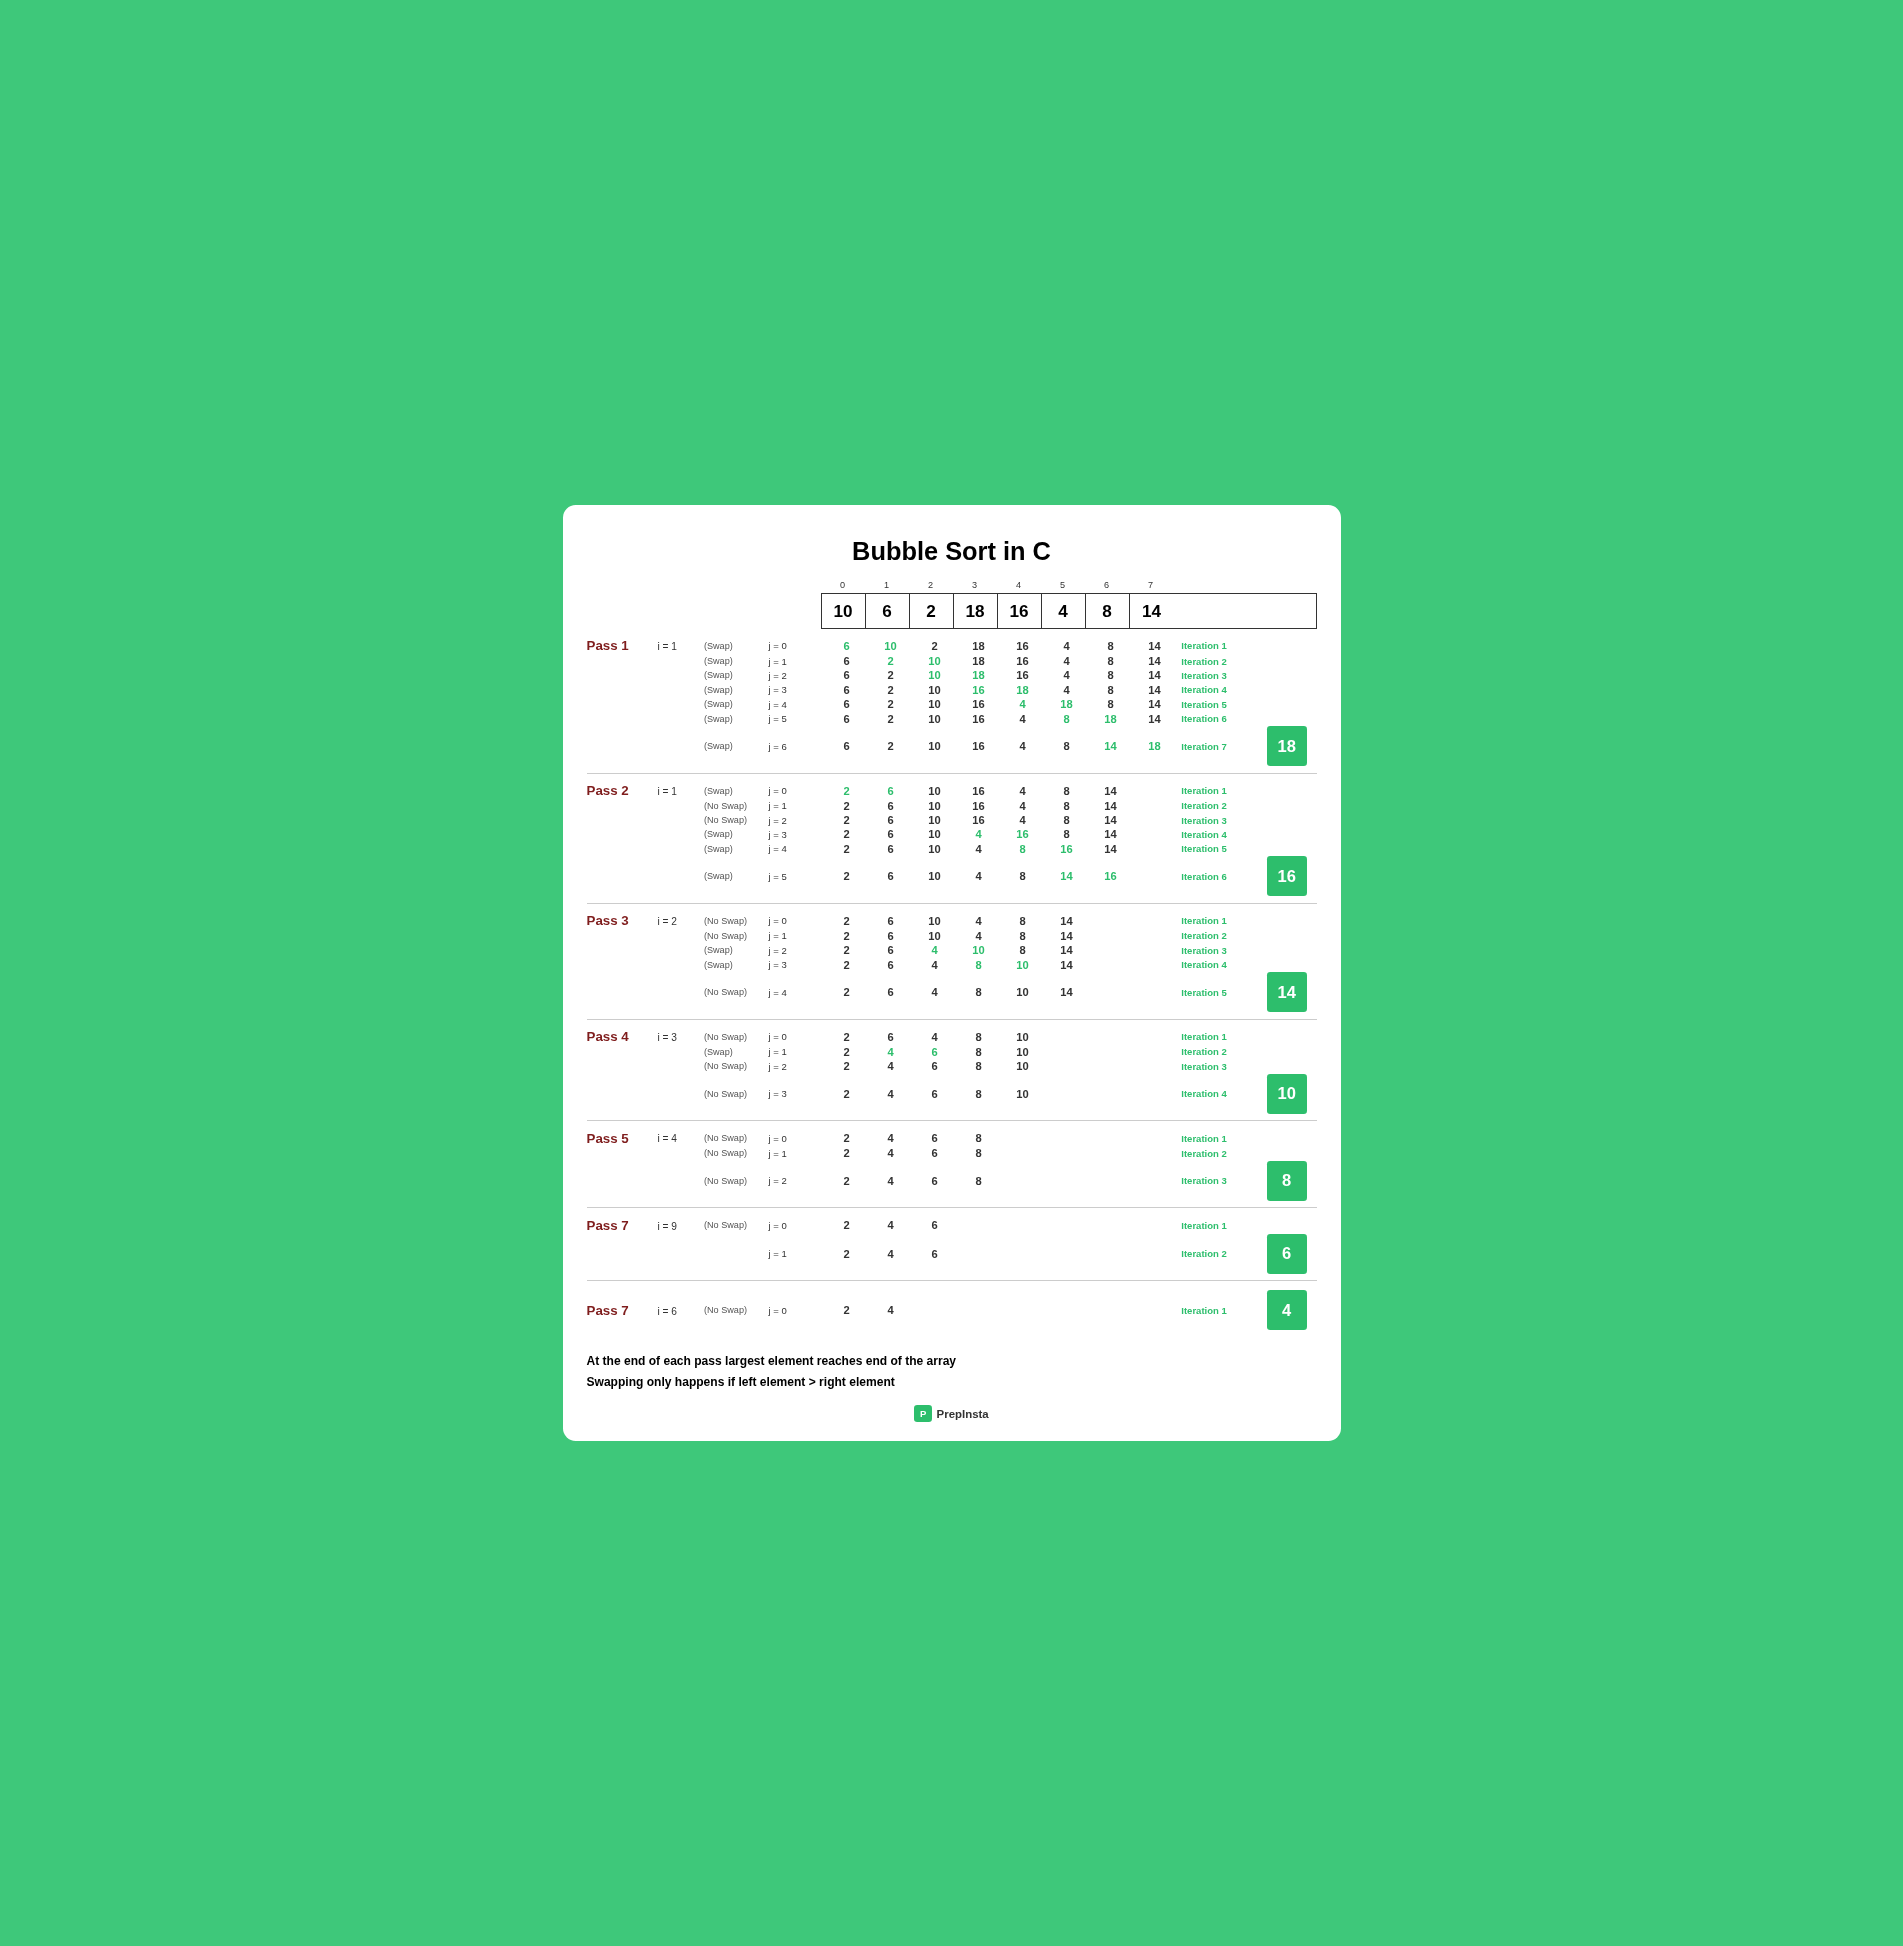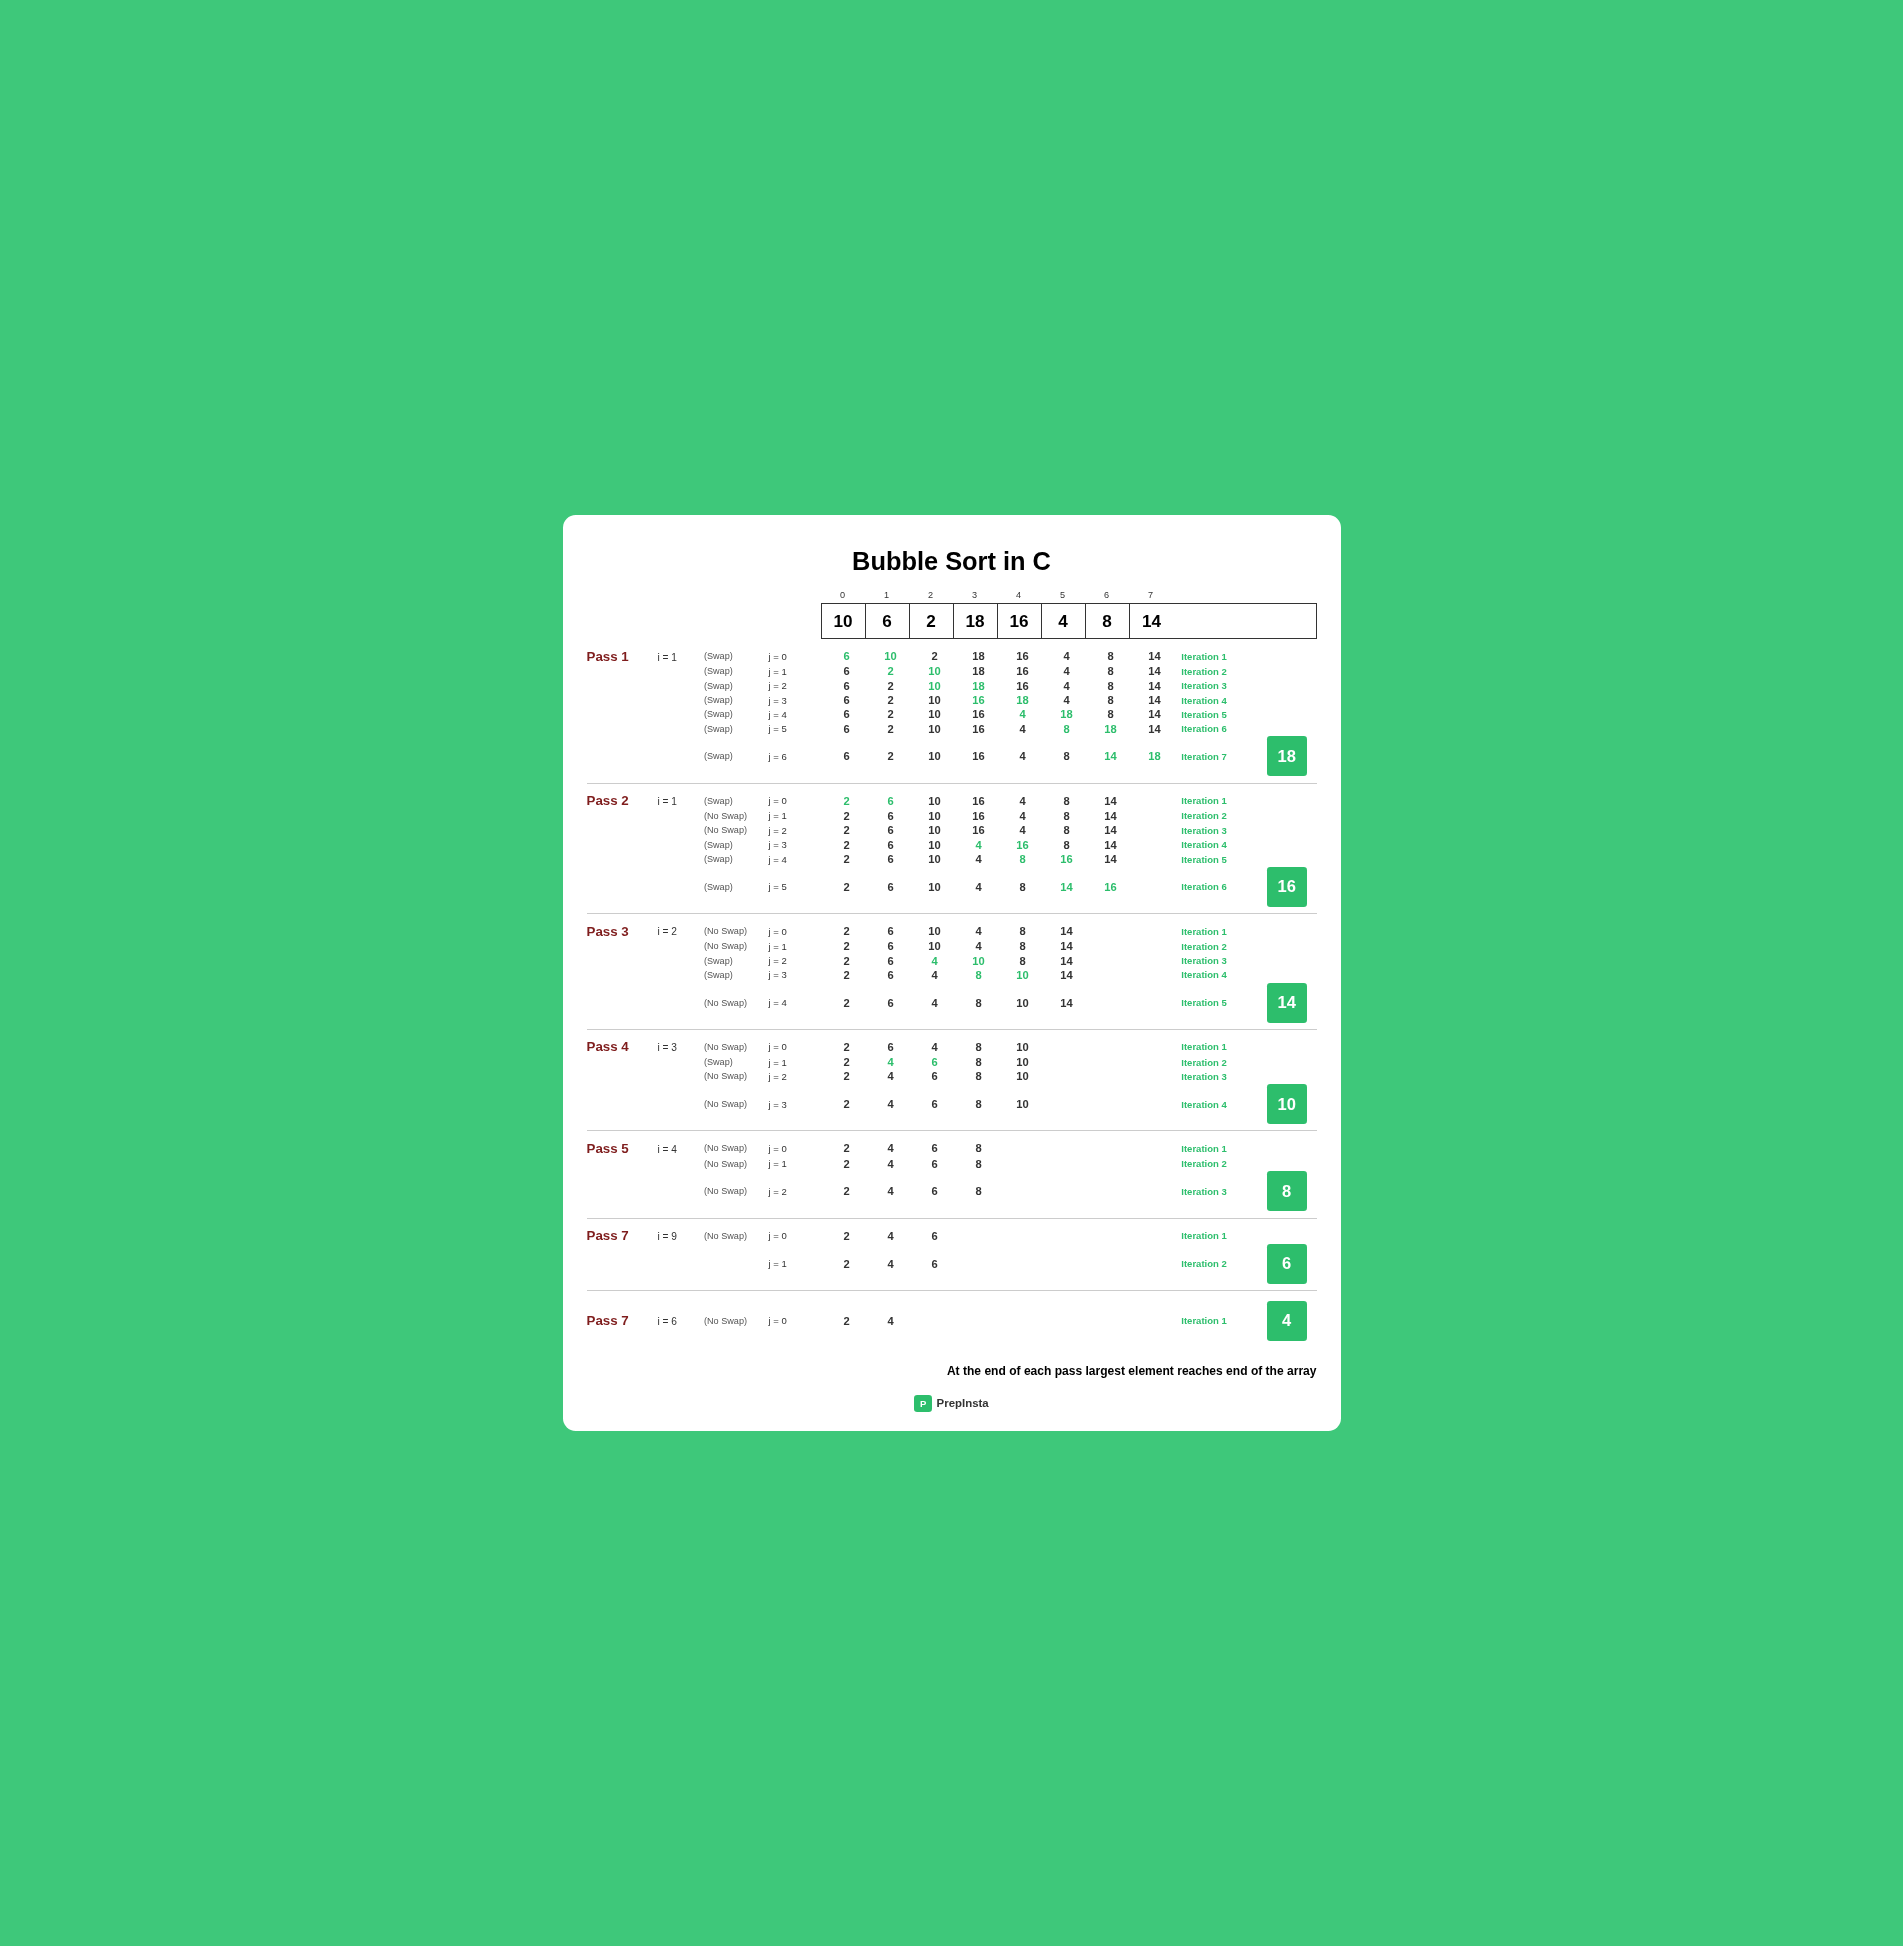--- a/index.html
+++ b/index.html
@@ -117,21 +117,21 @@
       display: flex;
       align-items: center;
       justify-content: center;
       border-radius: 3.2px;
       margin-left: 3.2px;
       align-self: center;
     }
     .result-placeholder { width: 40px; margin-left: 3.2px; }
 
     .footer-text {
-      text-align: right;
+      text-align: left;
       margin-top: 14.3px;
       font-size: 0.95rem;
       font-weight: 700;
       line-height: 1.7;
     }
     .prepinsta-logo {
       display: flex;
       align-items: center;
       justify-content: center;
       margin-top: 12.7px;
@@ -697,20 +697,21 @@
             <div class="arr-cell"></div>
           </div>
           <div class="iter-label-cell">Iteration 1</div>
           <div class="result-box">4</div>
         </div>
       </div>
     </div>
 
   <div class="footer-text">
     <div>At the end of each pass largest element reaches end of the array</div>
+    <div>Swapping only happens if left element &gt; right element</div>
   </div>
 
   <div class="prepinsta-logo">
     <div class="logo-icon">P</div>
     <span>PrepInsta</span>
   </div>
 </div>
 
 
 </body></html>

